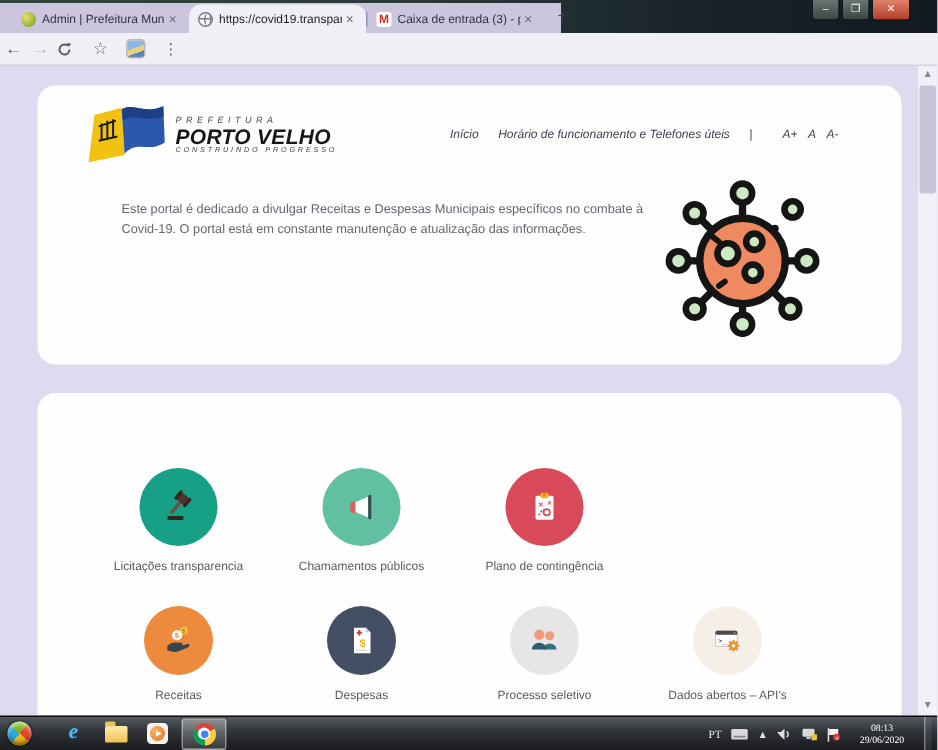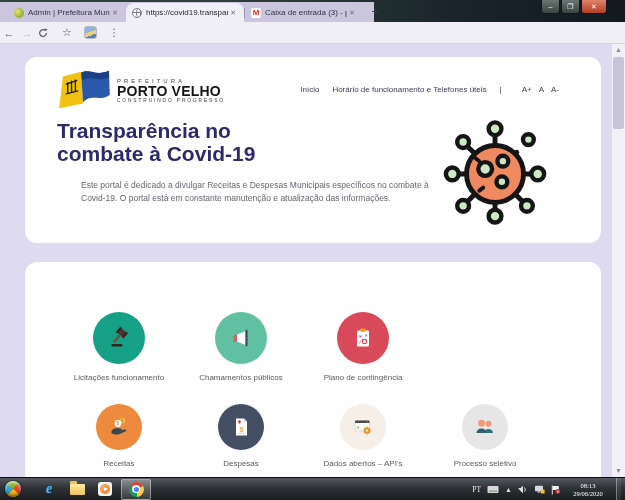--- a/index.html
+++ b/index.html
@@ -57,21 +57,21 @@
   .scroll-arrow { display:block; width:13px; height:12px; font-size:7px; line-height:12px;
     text-align:center; color:#8a8798; }
   .scroll-arrow.down { position:absolute; bottom:0; }
   .scroll-thumb { position:absolute; top:13px; left:1px; width:11px; height:72px; background:#c7c3d8; border-radius:2px; }
 
   .card { position:absolute; left:25px; width:576px; background:#fefefe; border-radius:12px; }
   .card1 { top:13px; height:186px; }
   .card2 { top:218px; height:215px; border-radius:12px 12px 0 0; }
 
   
-  .site-header { position:absolute; top:8px; left:30px; right:30px; height:50px; display:flex; align-items:center; }
+  .site-header { position:absolute; top:8px; left:30px; right:30px; height:50px; display:flex; align-items:center;font-style:italic; }
   .logo { display:flex; align-items:center; }
   .logo-flag { width:58px; height:44px; }
   .logo-text { margin-left:4px; }
   .logo-top { font-size:6px; letter-spacing:3px; color:#4a4a4a; }
   .logo-main { font-size:14px; font-weight:bold; color:#161616; letter-spacing:0.2px; line-height:14px; }
   .logo-tag { font-size:4.8px; letter-spacing:1.9px; color:#3a3a3a; }
   .site-nav { position:absolute; right:12px; top:20px; display:flex; align-items:center;
     font-size:8px; color:#3f3d52; }
   .site-nav > * { margin-left:13px; }
   .font-controls { display:flex; }
@@ -205,24 +205,20 @@
           <span class="font-controls">
             <span>A+</span>
             <span>A</span>
             <span>A-</span>
           </span>
         </nav>
       </div>
 
       <div class="hero">
         <div class="hero-left">
-          <div class="hero-title">
-            <div>Transparência no</div>
-            <div>combate à Covid-19</div>
-          </div>
           <div class="hero-desc">Este portal é dedicado a divulgar Receitas e Despesas Municipais específicos no combate à Covid-19. O portal está em constante manutenção e atualização das informações.</div>
         </div>
         <svg class="hero-virus" viewBox="0 0 110 110">
           <g stroke="#151515" stroke-width="5" stroke-linecap="round">
             <line x1="54" y1="29" x2="54" y2="18"></line>
             <line x1="54" y1="87" x2="54" y2="96"></line>
             <line x1="25" y1="58" x2="16" y2="58"></line>
             <line x1="83" y1="58" x2="92" y2="58"></line>
             <line x1="33.5" y1="37.5" x2="26" y2="30"></line>
             <line x1="33.5" y1="78.5" x2="26" y2="86"></line>
@@ -260,21 +256,21 @@
             <svg width="26" height="26" viewBox="0 0 26 26">
               <g transform="rotate(40 13 11)">
                 <rect x="9" y="3.5" width="8" height="6" rx="1" fill="#4e342e"></rect>
                 <rect x="8" y="2.8" width="2.2" height="7.4" rx="1" fill="#33241f"></rect>
                 <rect x="15.8" y="2.8" width="2.2" height="7.4" rx="1" fill="#33241f"></rect>
                 <rect x="12" y="9.5" width="2.2" height="9.5" rx="1" fill="#6d4c41"></rect>
               </g>
               <rect x="5.5" y="19" width="11" height="2.6" rx="1.3" fill="#33241f"></rect>
             </svg>
           </div>
-          <div class="svc-label">Licitações funcionamento</div>
+          <div class="svc-label">Licitações transparencia</div>
         </div>
 
         <div class="svc-cell">
           <div class="svc-circle c-chamamentos">
             <svg width="26" height="26" viewBox="0 0 26 26">
               <rect x="5.5" y="9.5" width="4.5" height="7.5" rx="2.2" fill="#d8605e"></rect>
               <polygon points="9,9.8 17.5,6 17.5,20 9,16.4" fill="#ffffff"></polygon>
               <rect x="17.5" y="4.8" width="2" height="16.4" rx="1" fill="#37474f"></rect>
             </svg>
           </div>
@@ -319,20 +315,32 @@
               <path d="M15 3.5 l3 3 h-3 Z" fill="#c6cbd4"></path>
               <g fill="#d8392f">
                 <rect x="8.7" y="6.2" width="3.6" height="1.3" rx="0.4"></rect>
                 <rect x="9.85" y="5.05" width="1.3" height="3.6" rx="0.4"></rect>
               </g>
               <text x="10.6" y="16.5" font-size="7.5" font-weight="bold" fill="#f2b01e">$</text>
               <rect x="8.5" y="18" width="7" height="0.9" fill="#d7dae0"></rect>
             </svg>
           </div>
           <div class="svc-label">Despesas</div>
+        </div>
+
+        <div class="svc-cell">
+          <div class="svc-circle c-processo">
+            <svg width="26" height="26" viewBox="0 0 26 26">
+              <circle cx="16.5" cy="9.8" r="3" fill="#f2997a"></circle>
+              <path d="M12 19 a4.5 4 0 0 1 9 0 Z" fill="#33707d"></path>
+              <circle cx="9.5" cy="9.2" r="3.4" fill="#f2997a"></circle>
+              <path d="M4.5 19 a5 4.5 0 0 1 10 0 Z" fill="#2e5f6b"></path>
+            </svg>
+          </div>
+          <div class="svc-label">Processo seletivo</div>
         </div>
 
         <div class="svc-cell">
           <div class="svc-circle c-dados">
             <svg width="26" height="26" viewBox="0 0 26 26">
               <rect x="5" y="6.5" width="14.5" height="10.5" rx="1" fill="#ffffff" stroke="#c9c2b8" stroke-width="0.6"></rect>
               <path d="M5 7.5 a1 1 0 0 1 1 -1 h12.5 a1 1 0 0 1 1 1 v1.6 h-14.5 Z" fill="#4a4a4a"></path>
               <circle cx="17.8" cy="7.8" r="0.5" fill="#bbb"></circle>
               <text x="6.8" y="14.5" font-size="4.5" font-family="DejaVu Sans Mono, monospace" fill="#333">&gt;_</text>
               <g fill="#e8962e">
@@ -341,32 +349,20 @@
                   <line x1="17" y1="12.6" x2="17" y2="20.4"></line>
                   <line x1="13.1" y1="16.5" x2="20.9" y2="16.5"></line>
                   <line x1="14.2" y1="13.7" x2="19.8" y2="19.3"></line>
                   <line x1="19.8" y1="13.7" x2="14.2" y2="19.3"></line>
                 </g>
               </g>
               <circle cx="17" cy="16.5" r="1.1" fill="#ffffff"></circle>
             </svg>
           </div>
           <div class="svc-label">Dados abertos – API's</div>
-        </div>
-
-        <div class="svc-cell">
-          <div class="svc-circle c-processo">
-            <svg width="26" height="26" viewBox="0 0 26 26">
-              <circle cx="16.5" cy="9.8" r="3" fill="#f2997a"></circle>
-              <path d="M12 19 a4.5 4 0 0 1 9 0 Z" fill="#33707d"></path>
-              <circle cx="9.5" cy="9.2" r="3.4" fill="#f2997a"></circle>
-              <path d="M4.5 19 a5 4.5 0 0 1 10 0 Z" fill="#2e5f6b"></path>
-            </svg>
-          </div>
-          <div class="svc-label">Processo seletivo</div>
         </div>
       </div>
     </div>
 
     <div class="scrollbar">
       <span class="scroll-arrow">▲</span>
       <div class="scroll-thumb"></div>
       <span class="scroll-arrow down">▼</span>
     </div>
   </div>

